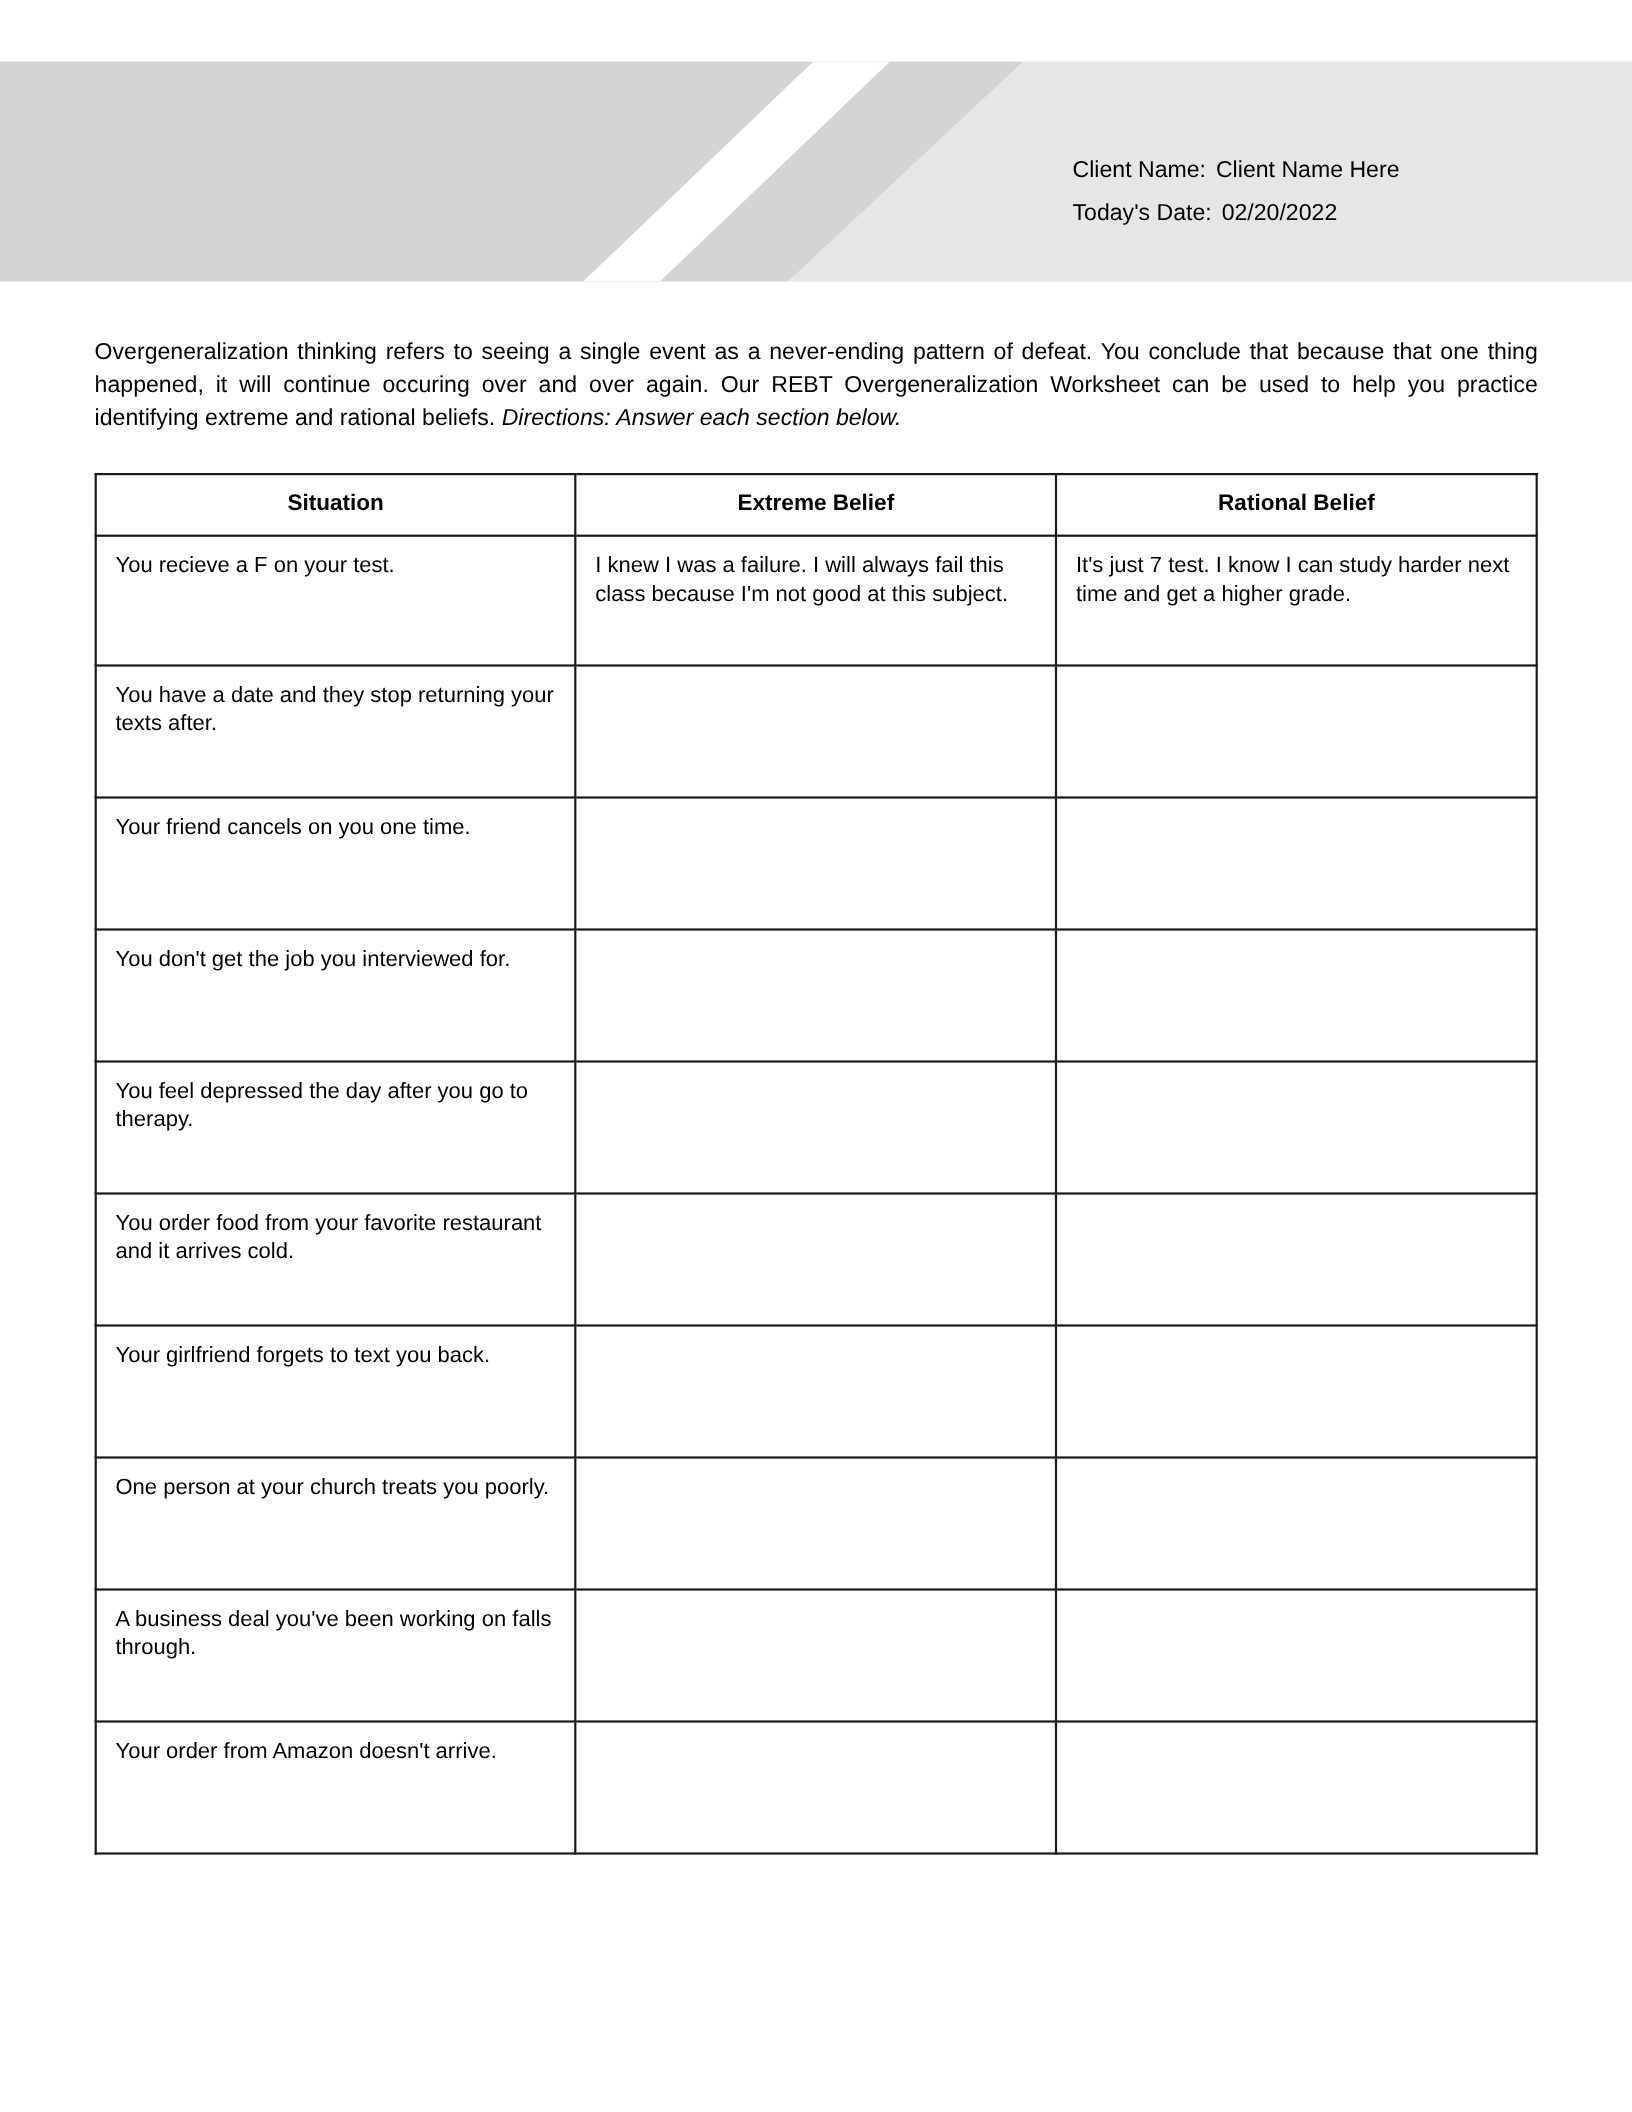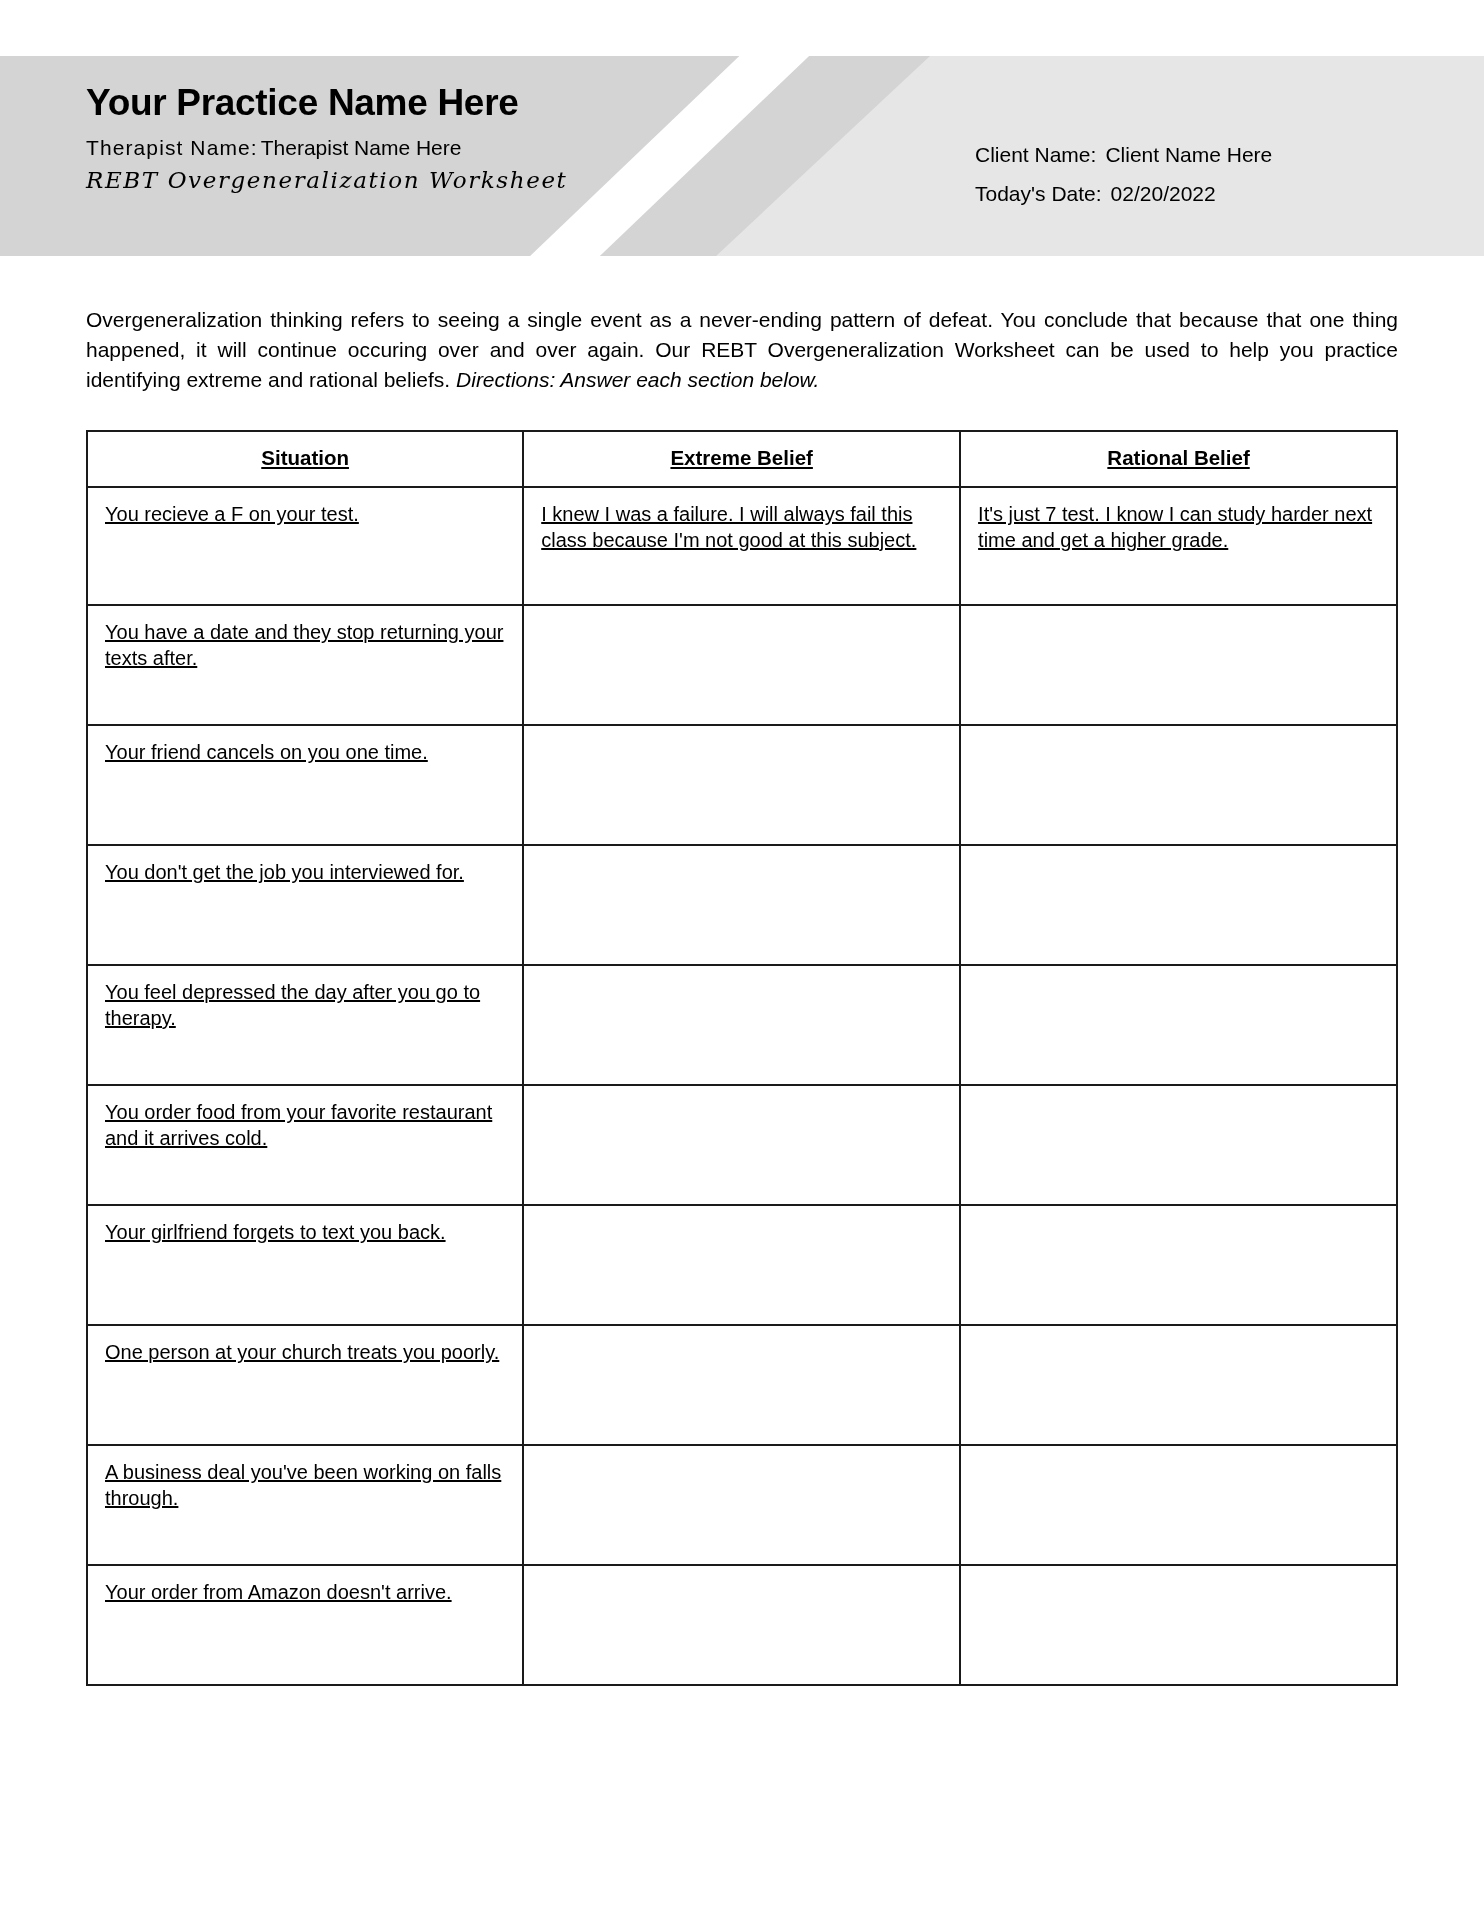--- a/index.html
+++ b/index.html
@@ -113,21 +113,20 @@
     line-height: 1.42;
     text-align: justify;
     text-justify: inter-word;
   }
   .intro .directions { font-style: italic; }
 
   
   .table-wrap {
     margin: 36px 86px 0 86px;
     width: 1312px;
-    text-decoration: underline;
   }
   table.worksheet {
     width: 100%;
     border-collapse: collapse;
     table-layout: fixed;
   }
   table.worksheet th,
   table.worksheet td {
     border: 2px solid #1a1a1a;
     vertical-align: top;
@@ -151,27 +150,20 @@
   col.c-rational { width: 33.35%; }
 </style>
 </head>
 <body>
 
 <div class="header">
   <div class="header-right-bg"></div>
   <div class="header-left-bg"></div>
   <div class="header-stripe"></div>
 
-  <div class="header-left">
-    <h1 class="practice-name">Your Practice Name Here</h1>
-    <div class="therapist-line">
-      <span class="therapist-label">Therapist Name:</span><span class="therapist-value">Therapist Name Here</span>
-    </div>
-    <div class="worksheet-title">REBT Overgeneralization Worksheet</div>
-  </div>
 
   <div class="header-right">
     <div class="info-row">
       <span class="info-label">Client Name:</span>
       <span class="info-value">Client Name Here</span>
     </div>
     <div class="info-row">
       <span class="info-label">Today's Date:</span>
       <span class="info-value">02/20/2022</span>
     </div>

